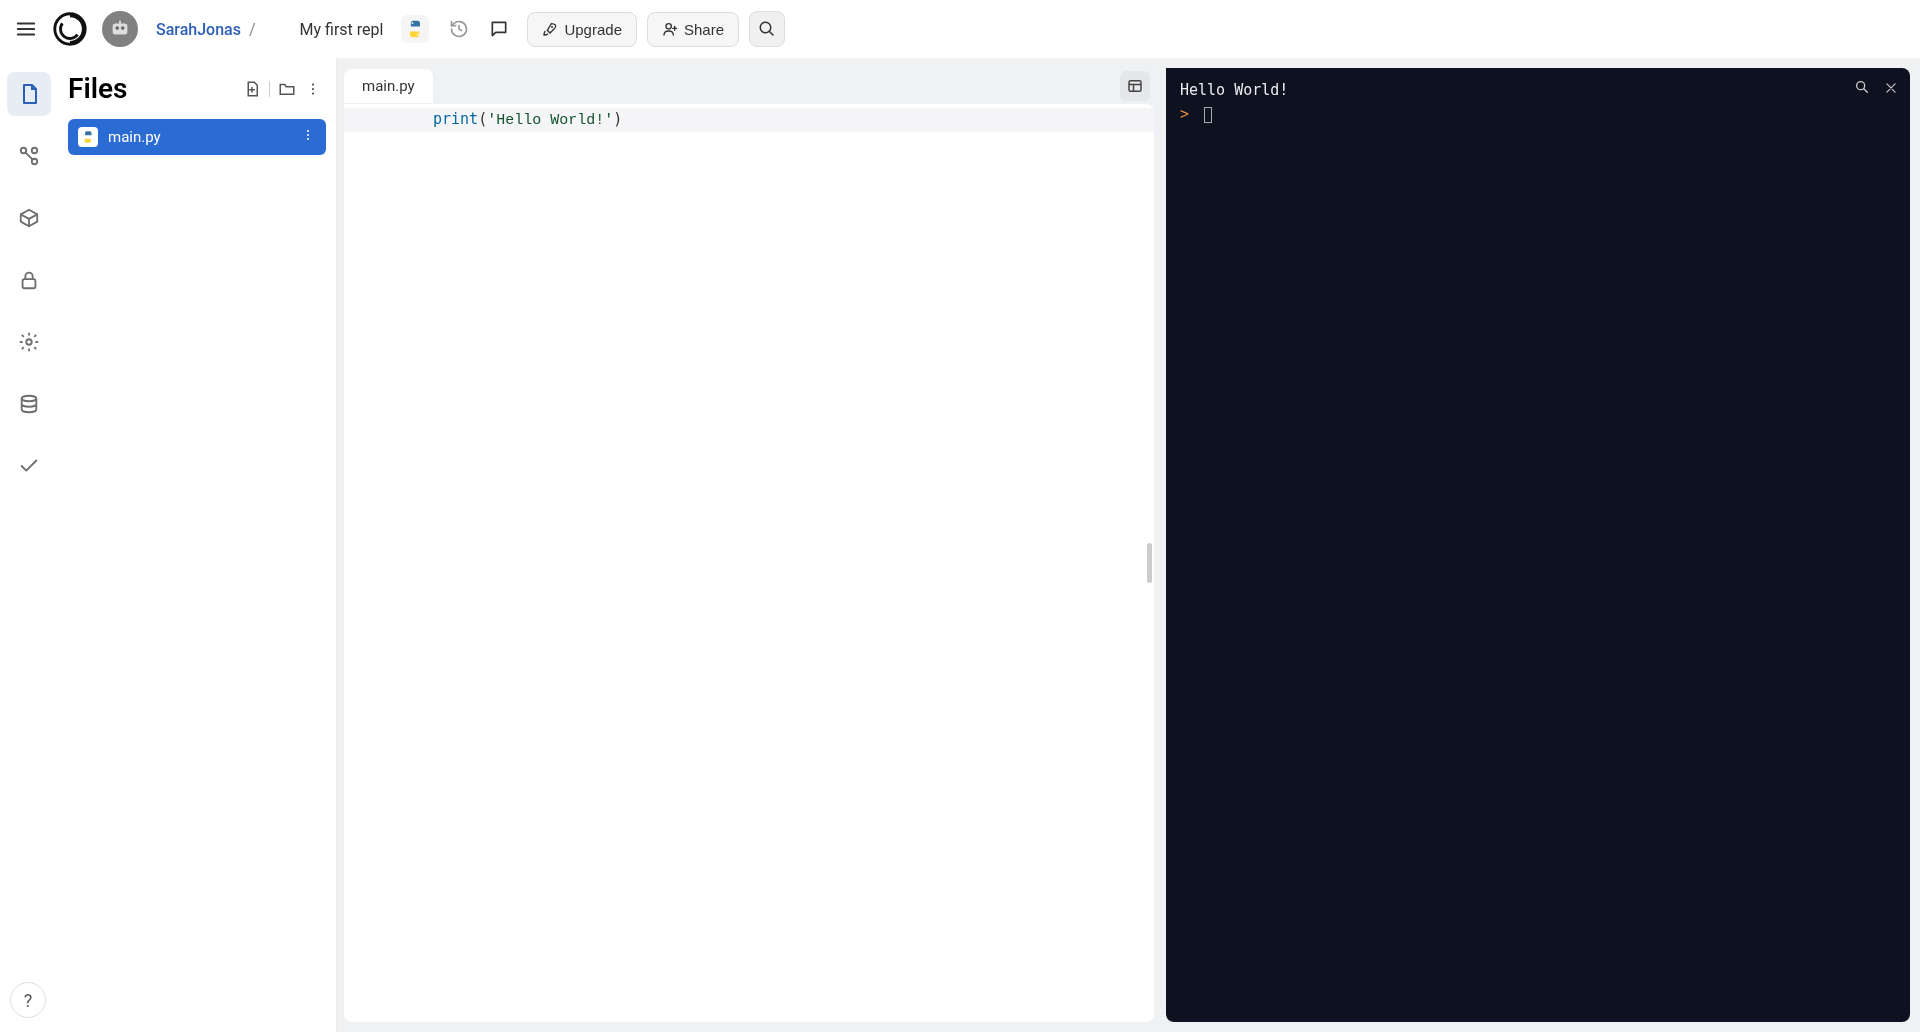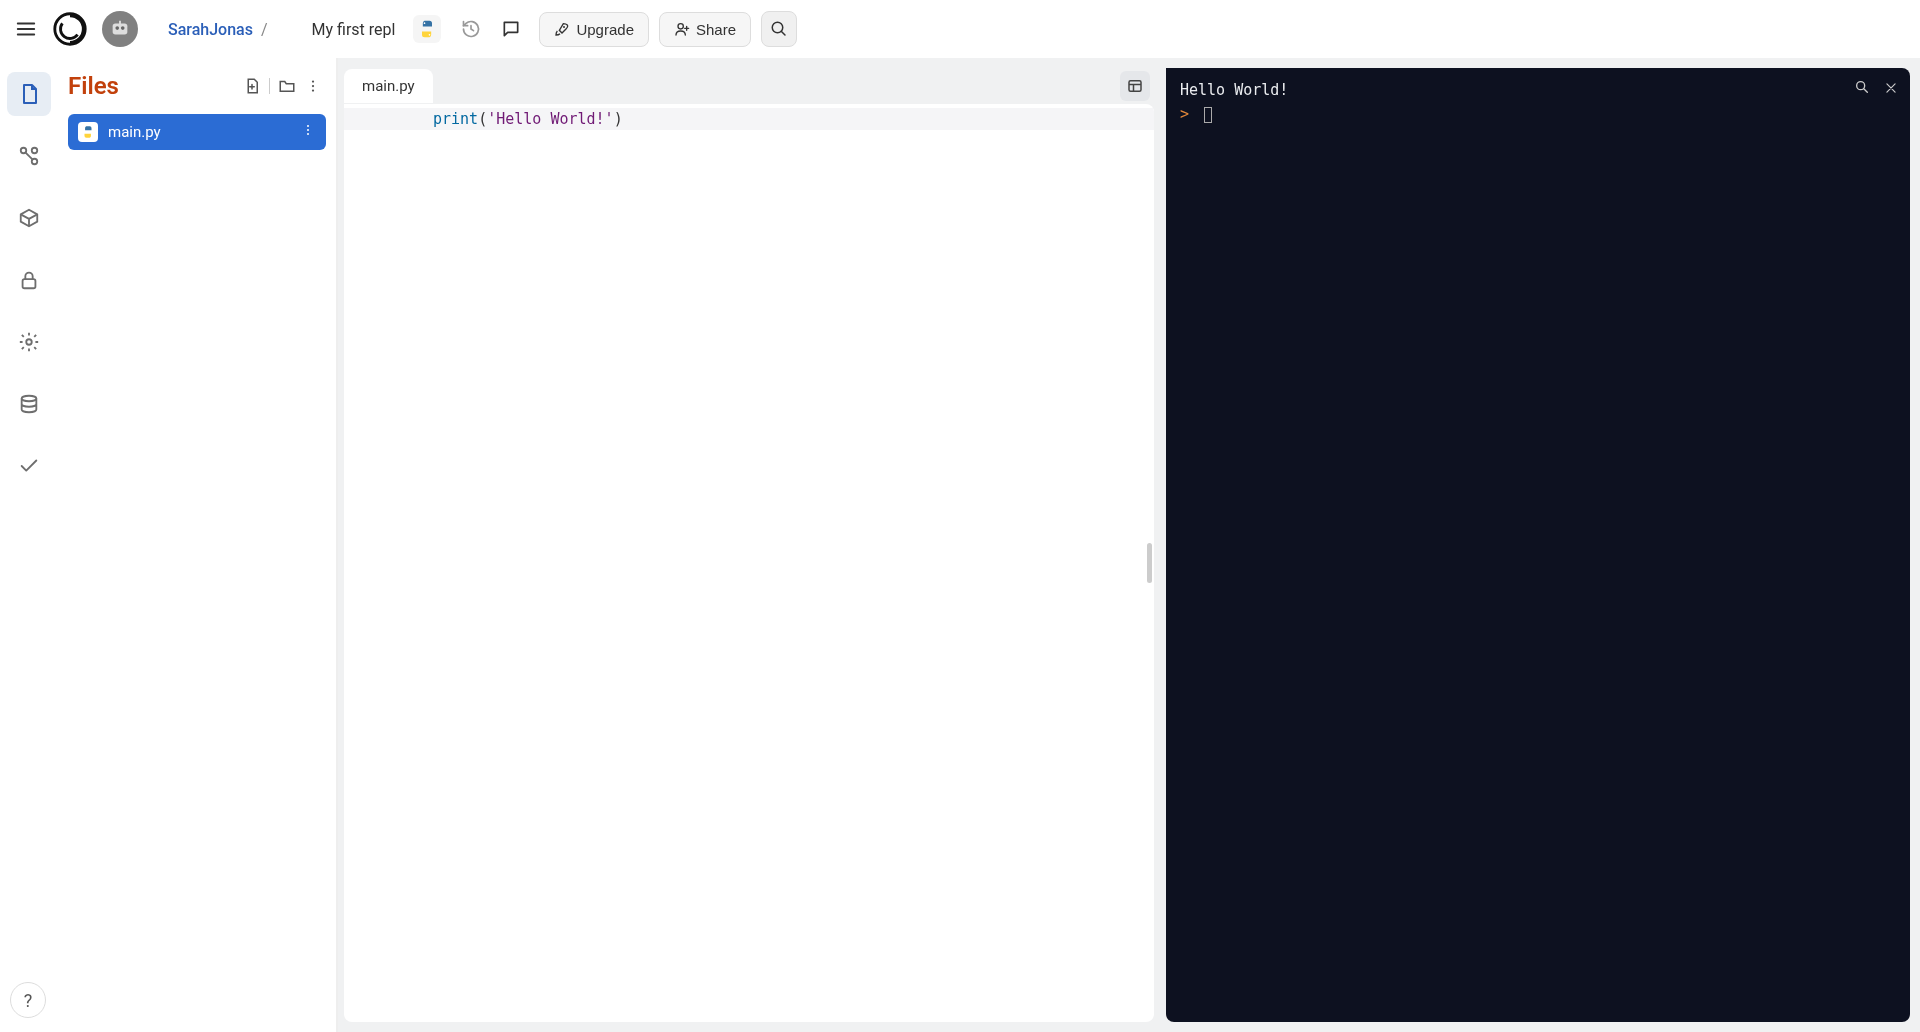--- a/index.html
+++ b/index.html
@@ -48,21 +48,21 @@
   background: #808080;
   display: flex;
   align-items: center;
   justify-content: center;
   margin-left: 4px;
 }
 .breadcrumb {
   display: flex;
   align-items: center;
   gap: 8px;
-  margin-left: 22px;
+  margin-left: 10px;
   font-size: 16px;
 }
 .breadcrumb .user {
   color: #2b5fb8;
   font-weight: 500;
 }
 .breadcrumb .slash {
   color: #888;
 }
 .breadcrumb .repl-name {
@@ -198,24 +198,24 @@
   background: #fff;
   border-right: 2px solid #eee;
   padding: 14px 10px;
 }
 .files-header {
   display: flex;
   align-items: center;
   margin-bottom: 14px;
 }
 .files-title {
-  font-size: 24px;
+  font-size: 28px;
   font-weight: 600;
   flex: 1;
-  color: #c2410c;
+  color: #000000;
 }
 .files-header .mini-icon {
   width: 26px;
   height: 26px;
   display: flex;
   align-items: center;
   justify-content: center;
   color: #555;
   cursor: pointer;
 }
@@ -320,21 +320,21 @@
   white-space: pre;
 }
 .code-line.active-line {
   background: #f5f5f7;
   margin-left: -50px;
   padding-left: 50px;
   margin-right: -10px;
 }
 .tok-keyword { color: #0369a1; margin-left: 39px; }
 .tok-paren { color: #333; }
-.tok-string { color: #701a75; }
+.tok-string { color: #14532d; font-family: Liberation Mono, monospace; }
 .minimap-handle {
   position: absolute;
   right: 2px;
   top: 50%;
   transform: translateY(-50%);
   width: 5px;
   height: 40px;
   background: #ccc;
   border-radius: 3px;
 }

